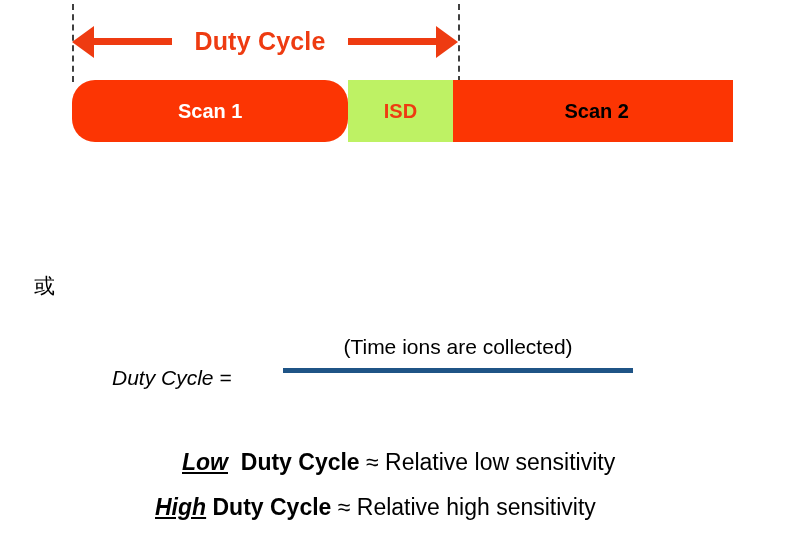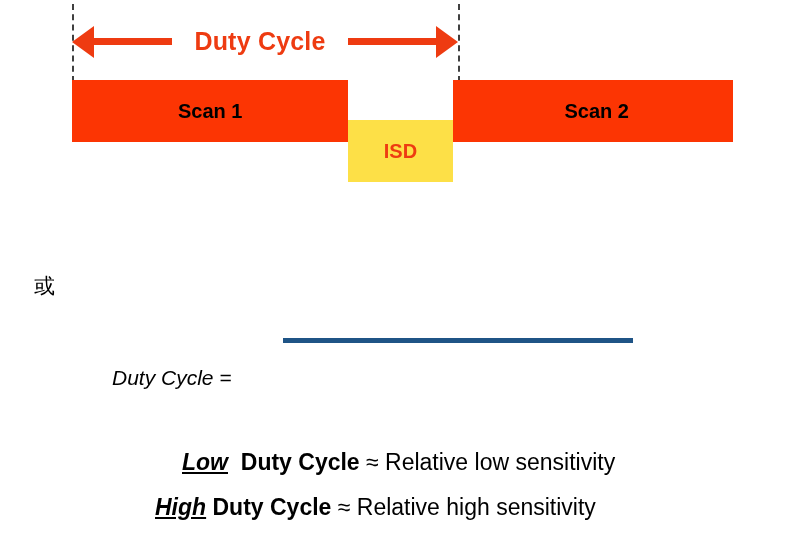--- a/index.html
+++ b/index.html
@@ -79,22 +79,22 @@
     display: flex;
   }
   .bar-seg {
     display: flex;
     align-items: center;
     justify-content: center;
     font-size: 20px;
     font-weight: bold;
     height: 100%;
   }
-  #bar-scan1 { width: 279px; background: #FC3503; color: #000000; }
-  #bar-isd   { width: 105px; background: #fde047; color: #EE3B11; margin-top: 40px; }
+  #bar-scan1 { width: 279px; background: #FC3503; color: #ffffff; border-radius: 23px; }
+  #bar-isd   { width: 105px; background: #bef264; color: #EE3B11; }
   #bar-scan2 { width: 275px; background: #FC3503; color: #000000; padding-left: 8px; }
 
   
   #or-connector {
     position: absolute;
     left: 34px;
     top: 272px;
     font-size: 21px;
     font-family: "DejaVu Sans", sans-serif;
     color: #000000;
@@ -206,20 +206,21 @@
   <div class="bar-seg" id="bar-scan1">Scan 1</div>
   <div class="bar-seg" id="bar-isd">ISD</div>
   <div class="bar-seg" id="bar-scan2">Scan 2</div>
 </div>
 
 <div id="or-connector">或</div>
 
 <div class="formula" id="formula-1">
   <div class="formula-label">Duty Cycle =</div>
   <div class="fraction">
+    <div class="frac-num">(Time ions are collected)</div>
     <div class="frac-bar"></div>
   </div>
 </div>
 
 <div class="formula" id="formula-2">
   
   
 </div>
 
 <div class="conclusion" id="conclusion-low">

